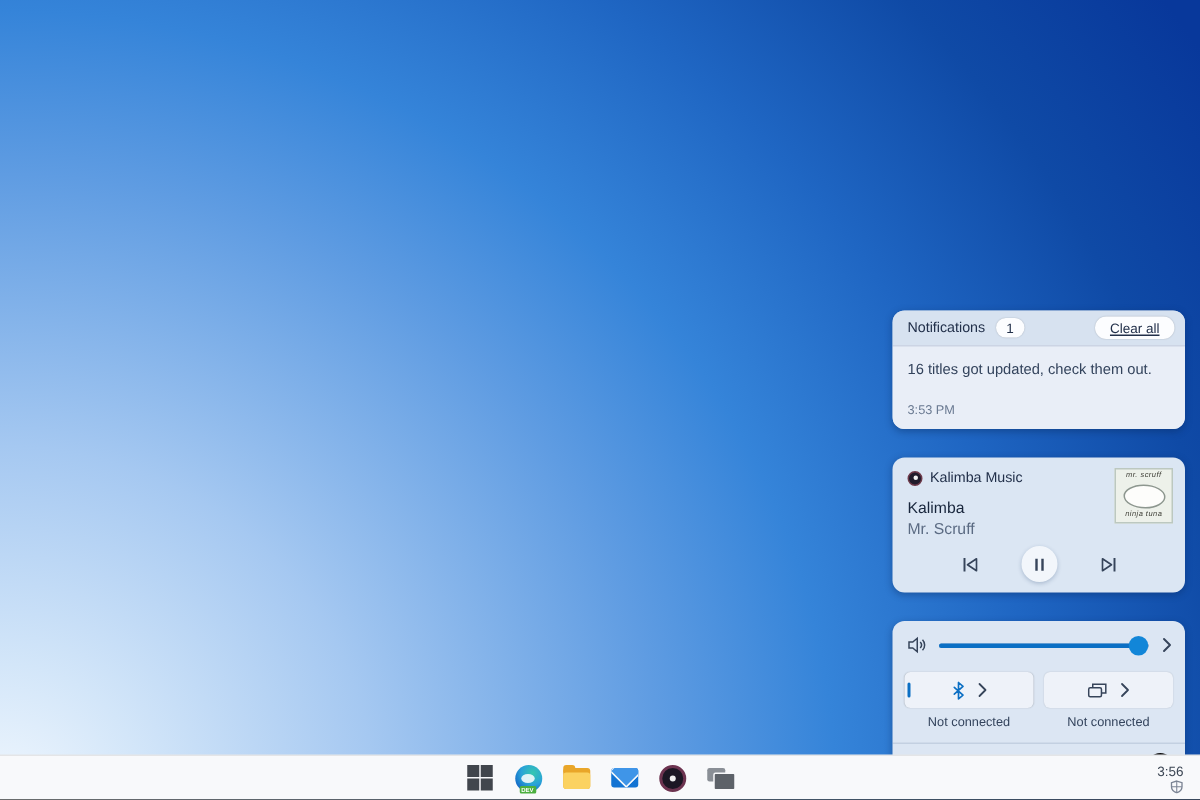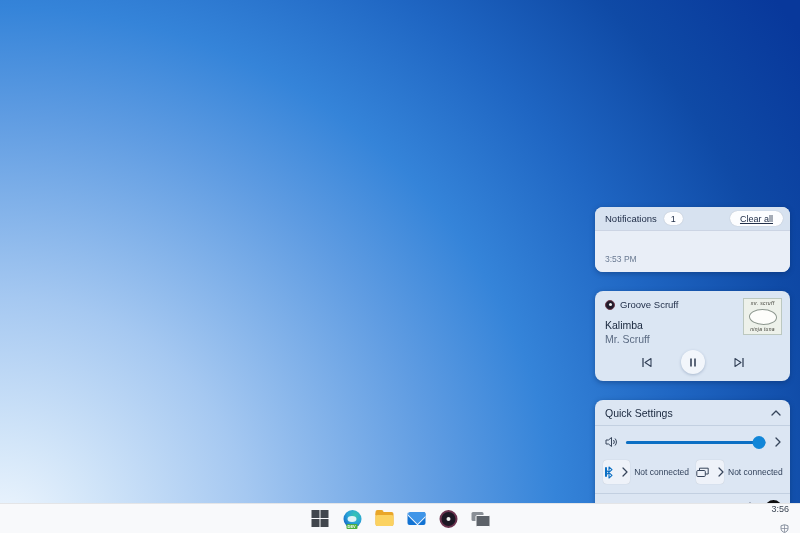--- a/index.html
+++ b/index.html
@@ -36,21 +36,21 @@
   
   .qs-header{display:flex;align-items:center;height:25px;padding:0 9px 0 10px;border-bottom:1px solid rgba(30,60,110,.13);}
   .qs-title{font-size:10.5px;color:#18263c;}
   .qs-collapse{margin-left:auto;display:flex;align-items:center;cursor:default;}
   .vol-row{display:flex;align-items:center;padding:10px 9px 9px 10px;}
   .slider{position:relative;flex:1;height:12px;margin:0 9px 0 8px;cursor:default;}
   .slider .track{position:absolute;left:0;right:0;top:5px;height:3px;border-radius:2px;background:#93aecd;}
   .slider .fill{position:absolute;left:0;top:5px;height:3px;border-radius:2px;background:#0b6fc4;}
   .slider .thumb{position:absolute;top:0;width:13px;height:13px;border-radius:50%;background:#1286d8;transform:translateX(-50%);}
   .qs-btn-row{display:flex;gap:7px;padding:3px 8px 0;}
-  .qs-col{flex:1;display:flex;align-items:center;gap:4px;min-width:0;}
+  .qs-col{flex:1;display:flex;flex-direction:column;align-items:center;gap:4px;min-width:0;}
   .qs-btn{position:relative;width:100%;height:24px;background:#eef2f9;border-radius:4px;box-shadow:0 0 1px rgba(0,0,0,.2);
     display:flex;align-items:center;justify-content:center;gap:9px;cursor:default;}
   .focus-bar{position:absolute;left:1.5px;top:7px;width:2px;height:10px;border-radius:1px;background:#0b6fc4;}
   .qs-label{font-size:8.5px;color:#33435c;white-space:nowrap;}
   .qs-divider{height:1px;background:rgba(30,60,110,.13);margin:9px 0 0;}
   .qs-footer{display:flex;align-items:center;justify-content:flex-end;gap:9px;padding:6px 8px 6px;}
   .avatar{width:17px;height:17px;border-radius:50%;background:#0d0d0f;position:relative;overflow:hidden;}
   .avatar::before{content:"";position:absolute;left:50%;top:3.5px;width:5px;height:5px;margin-left:-2.5px;border-radius:50%;background:#f5f0e6;}
   .avatar::after{content:"";position:absolute;left:50%;bottom:-3px;width:10px;height:7px;margin-left:-5px;border-radius:50% 50% 0 0;background:#f5f0e6;}
   
@@ -67,46 +67,47 @@
   .folder .back{position:absolute;left:0;top:0;width:18px;height:14px;border-radius:2px;background:#e9a629;}
   .folder .tab{position:absolute;left:0;top:-2px;width:8px;height:5px;border-radius:2px 2px 0 0;background:#e9a629;}
   .folder .front{position:absolute;left:0;top:3px;width:18px;height:11px;border-radius:2px;background:#fbd261;}
   .mail{position:relative;width:18px;height:13px;border-radius:2px;background:#1273d3;overflow:hidden;}
   .mail::before{content:"";position:absolute;left:2px;top:-6px;width:14px;height:14px;transform:rotate(45deg);background:#3f95e8;border:1.5px solid #f8f9fb;}
   .groove-tb{width:18px;height:18px;border-radius:50%;background:#1c1724;border:2px solid #6d3450;box-sizing:border-box;position:relative;}
   .groove-tb::after{content:"";position:absolute;left:50%;top:50%;width:4px;height:4px;margin:-2px 0 0 -2px;border-radius:50%;background:#efefef;}
   .taskview{position:relative;width:17px;height:13px;}
   .taskview .r1{position:absolute;left:0;top:0;width:12px;height:9px;border-radius:1.5px;background:#8a8f96;}
   .taskview .r2{position:absolute;left:4px;top:3px;width:13px;height:10px;border-radius:1.5px;background:#5d6269;border:1px solid #f8f9fb;}
-  .tb-tray{position:absolute;right:9px;top:0;height:100%;display:flex;flex-direction:column;align-items:flex-end;justify-content:space-between;gap:1px;padding-right:2px;cursor:default;}
+  .tb-tray{position:absolute;right:9px;top:0;height:100%;display:flex;flex-direction:column;align-items:flex-end;justify-content:center;gap:1px;padding-right:2px;cursor:default;}
   .tray-time{font-size:9px;color:#3c4654;}
   svg{display:block;}
 </style>
 </head>
 <body>
 
 <div class="stage">
 
   <div class="panel">
 
     <div class="card">
       <div class="notif-header">
         <span class="title">Notifications</span>
         <span class="pill">1</span>
         <span class="pill clear">Clear all</span>
       </div>
       <div class="notif-body">
+        <div class="notif-text">16 titles got updated, check them out.</div>
         <div class="notif-time">3:53 PM</div>
       </div>
     </div>
 
     <div class="card media">
       <div class="media-app">
         <span class="groove-dot"></span>
-        <span>Groove Scruff</span>
+        <span>Kalimba Music</span>
       </div>
       <div class="media-track">Kalimba</div>
       <div class="media-artist">Mr. Scruff</div>
       <div class="album">
         <span class="aline">mr. scruff</span>
         <span class="blob"></span>
         <span class="aline">ninja tuna</span>
       </div>
       <div class="controls">
         <span class="ctrl">
@@ -124,28 +125,20 @@
         <span class="ctrl">
           <svg width="12" height="11" viewBox="0 0 12 11">
             <polygon points="2,1.5 8,5.5 2,9.5" fill="none" stroke="#36445a" stroke-width="1.1" stroke-linejoin="round"></polygon>
             <line x1="10" y1="1" x2="10" y2="10" stroke="#36445a" stroke-width="1.3"></line>
           </svg>
         </span>
       </div>
     </div>
 
     <div class="card">
-      <div class="qs-header">
-        <span class="qs-title">Quick Settings</span>
-        <span class="qs-collapse">
-          <svg width="10" height="6" viewBox="0 0 10 6">
-            <polyline points="1,5 5,1 9,5" fill="none" stroke="#36445a" stroke-width="1.3" stroke-linecap="round" stroke-linejoin="round"></polyline>
-          </svg>
-        </span>
-      </div>
 
       <div class="vol-row">
         <svg width="13" height="12" viewBox="0 0 13 12">
           <polygon points="1,4 3.5,4 6.5,1.5 6.5,10.5 3.5,8 1,8" fill="none" stroke="#36445a" stroke-width="1"></polygon>
           <path d="M8.5 4 A3 3 0 0 1 8.5 8" fill="none" stroke="#36445a" stroke-width="1"></path>
           <path d="M10 2.5 A5 5 0 0 1 10 9.5" fill="none" stroke="#36445a" stroke-width="1"></path>
         </svg>
         <span class="slider">
           <span class="track"></span>
           <span class="fill" style="width: 95%;"></span>

